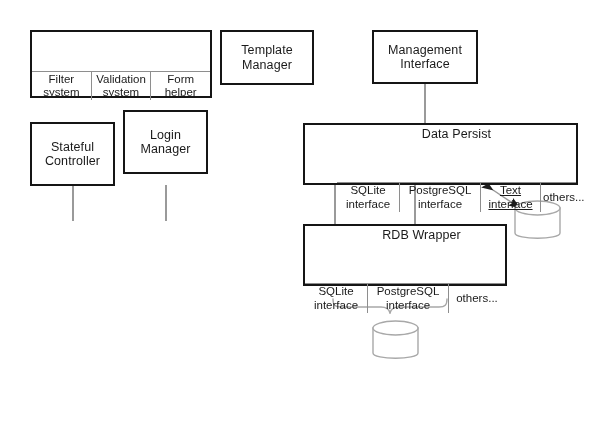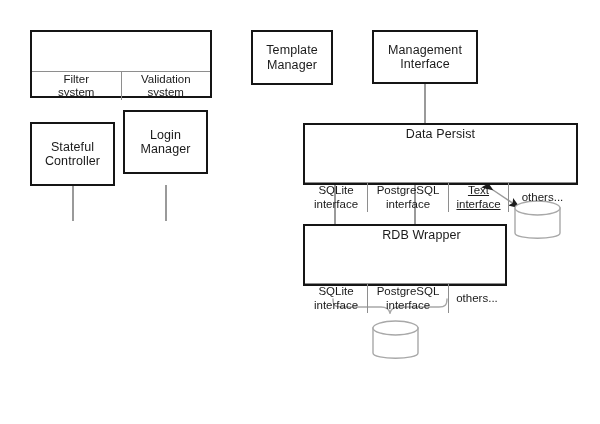--- a/index.html
+++ b/index.html
@@ -124,45 +124,47 @@
       <ellipse cx="395.5" cy="328" rx="22.5" ry="7"></ellipse>
     </g>
   </svg>
 
   <div class="comp" style="left:30px; top:30px; width:182px; height:68px;">
     <div class="comp-sub">
       <div class="sub-cell">Filter
 system</div>
       <div class="sub-cell">Validation
 system</div>
+      <div class="sub-cell">Form
+helper</div>
     </div>
   </div>
 
-  <div class="comp plain" style="left:251px; top:30px; width:82px; height:55px;">
+  <div class="comp plain" style="left:220px; top:30px; width:94px; height:55px;">
     <div class="comp-title">Template
 Manager</div>
   </div>
 
   <div class="comp plain" style="left:30px; top:122px; width:85px; height:64px;">
     <div class="comp-title">Stateful
 Controller</div>
   </div>
 
   <div class="comp plain" style="left:372px; top:30px; width:106px; height:54px;">
     <div class="comp-title">Management
 Interface</div>
   </div>
 
   <div class="comp plain" style="left:123px; top:110px; width:85px; height:64px;">
     <div class="comp-title">Login
 Manager</div>
   </div>
 
 
-  <div class="comp" style="left:303px; top:123px; width:275px; height:62px;">
+  <div class="comp" style="left:303px; top:123px; width:275px; height:62px;padding-left:32px;">
     <div class="comp-title" style="height:26px;">Data Persist</div>
     <div class="comp-sub">
       <div class="sub-cell" style="flex:0 0 62px;">SQLite
 interface</div>
       <div class="sub-cell" style="flex:0 0 81px;">PostgreSQL
 interface</div>
       <div class="sub-cell" style="flex:0 0 60px;text-decoration:underline;">Text
 interface</div>
       <div class="sub-cell">others...</div>
     </div>

